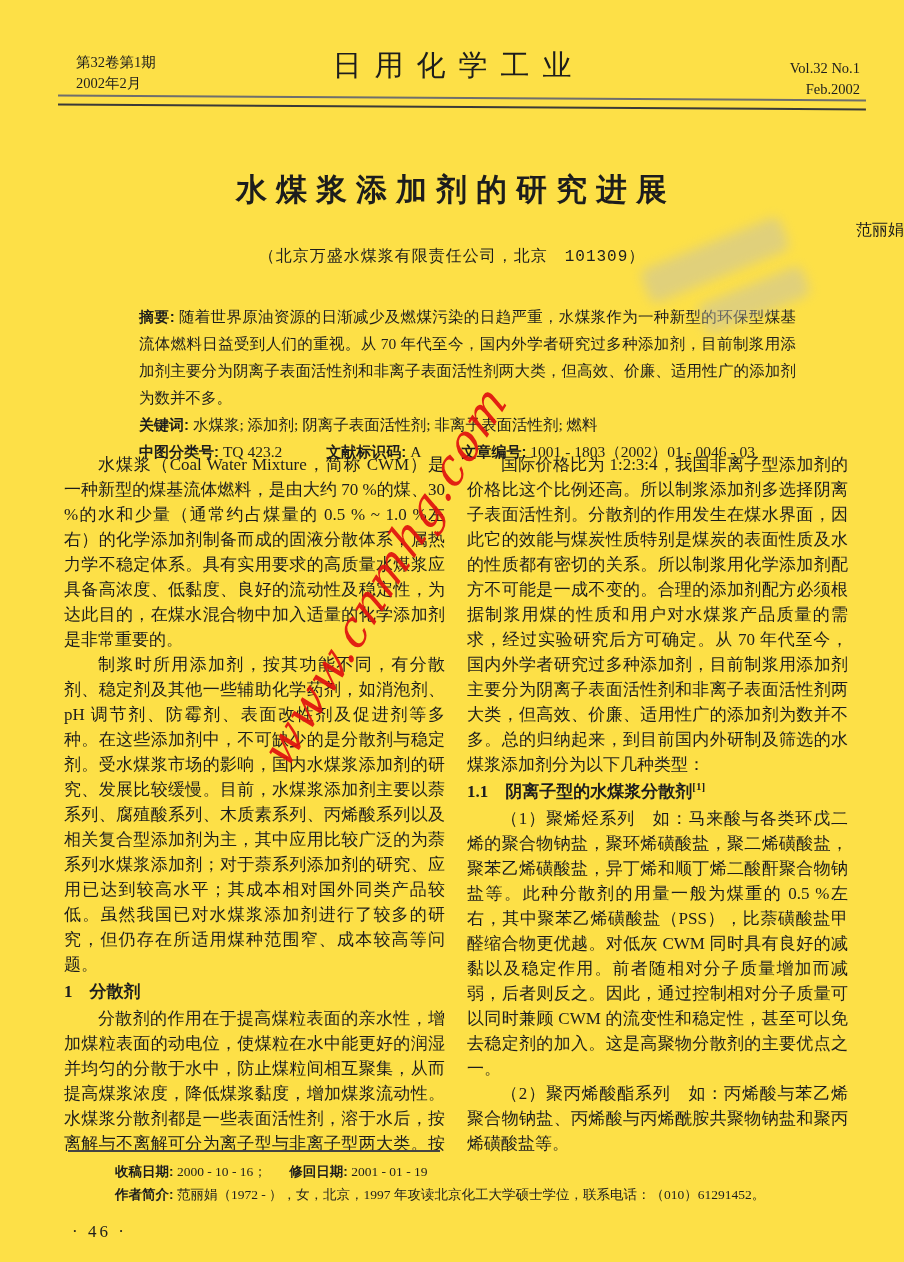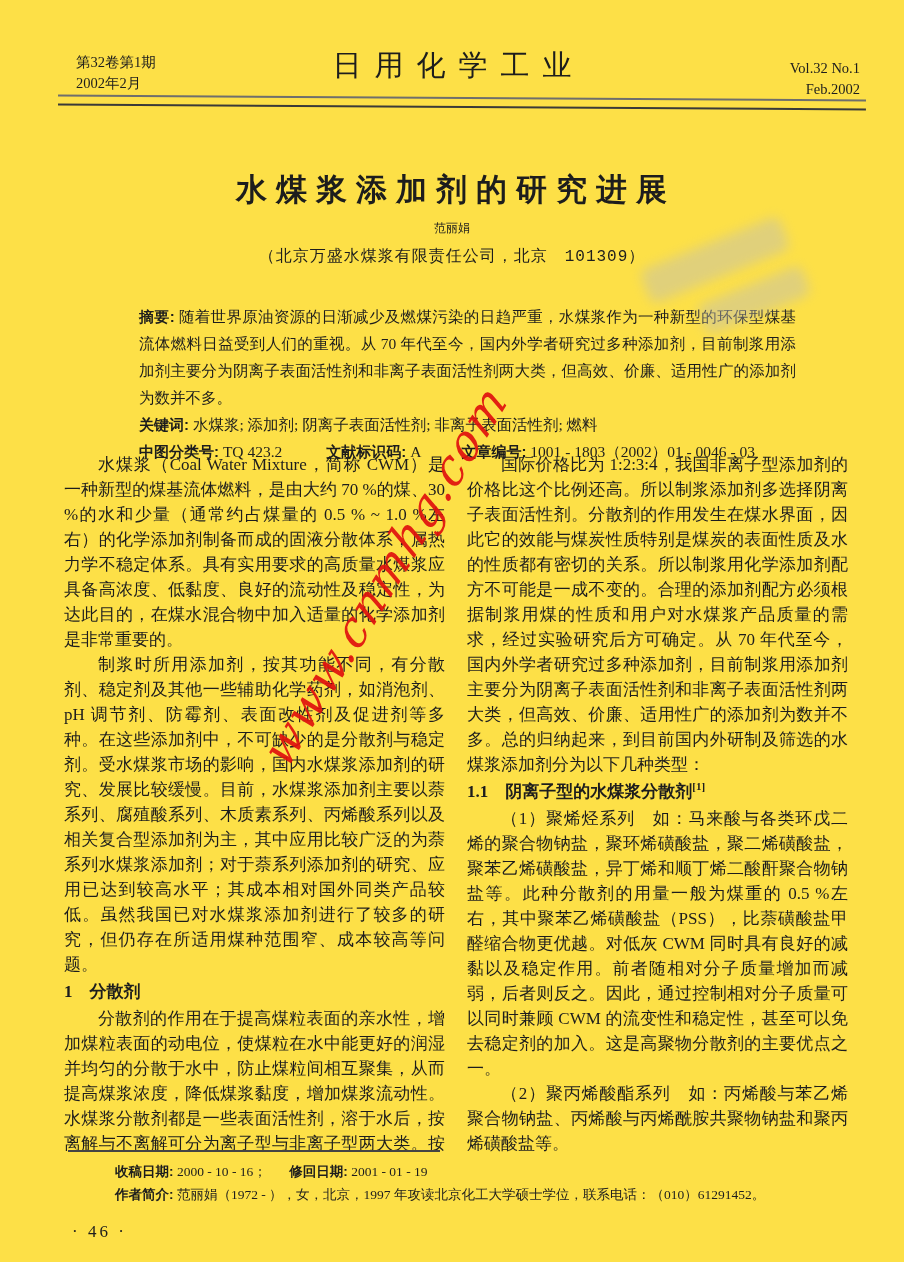--- a/index.html
+++ b/index.html
@@ -13,21 +13,21 @@
   .hdr-center{position:absolute;left:0;right:0;top:46px;text-align:center;}
   .hdr-cn{font-size:29px;letter-spacing:13px;text-indent:13px;font-weight:400;}
   .hdr-en{font-size:13.5px;margin-top:4px;letter-spacing:.4px;}
   .hdr-right{position:absolute;right:44px;top:58px;font-size:14.5px;line-height:21px;text-align:right;}
   .hdr-rules{position:absolute;left:58px;right:38px;top:97px;transform:rotate(.35deg);}
   .rule-thin{height:1.5px;background:#6f6f6c;}
   .rule-thick{height:2.6px;background:#3a3a38;margin-top:7px;}
   
   .art-title{position:absolute;left:0;right:0;top:148px;text-align:center;
     font-size:31px;letter-spacing:9px;font-weight:600;padding-left:8px;}
-  .art-author{position:absolute;left:0;right:0;top:220px;text-align:center;font-size:12px;}
+  .art-author{position:absolute;left:0;right:0;top:220px;text-align:right;font-size:16px;}
   .art-affil{position:absolute;left:0;right:0;top:246px;text-align:center;font-size:16px;letter-spacing:1px;font-family:Liberation Mono, monospace;}
   
   .abs{position:absolute;left:139px;top:303px;width:657px;font-size:15.5px;line-height:27px;text-align:justify;}
   .abs .lbl{font-family:"Liberation Sans","DejaVu Sans",sans-serif;font-weight:700;font-size:15px;}
   .abs p{margin:0;}
   .abs .meta span.pair{display:inline-block;}
   .abs .gap1{margin-right:44px;}
   .abs .gap2{margin-right:40px;}
   
   .cols{position:absolute;left:64px;top:452px;width:784px;display:flex;gap:22px;}

